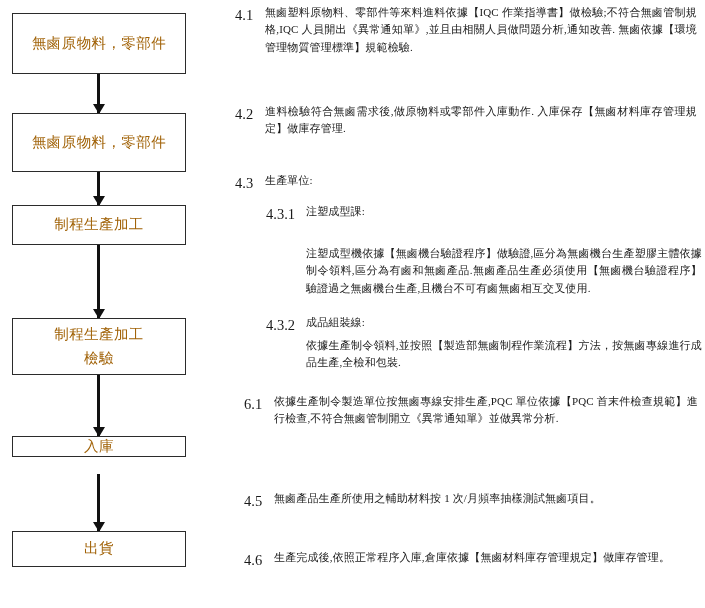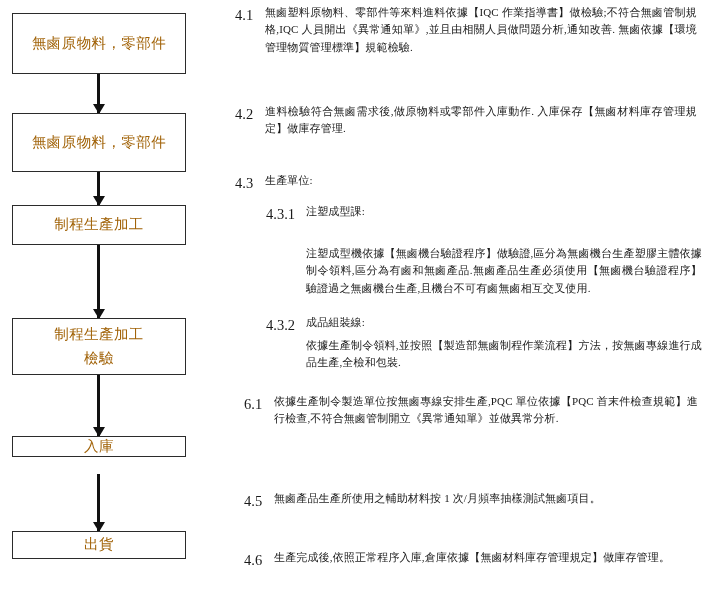--- a/index.html
+++ b/index.html
@@ -140,21 +140,21 @@
   <div class="flow-arrow" style="top:375px;height:61px;"></div>
 
   <div class="flow-box" style="top:436px;height:21px;">
     <div>
       <span>入庫</span>
     </div>
   </div>
 
   <div class="flow-arrow" style="top:474px;height:57px;"></div>
 
-  <div class="flow-box" style="top:531px;height:28px;">
+  <div class="flow-box" style="top:531px;height:36px;">
     <div>
       <span>出貨</span>
     </div>
   </div>
 
 </div>
 
 <div id="text-col">
 
   <div class="clause lvl1" style="top:4px;">

